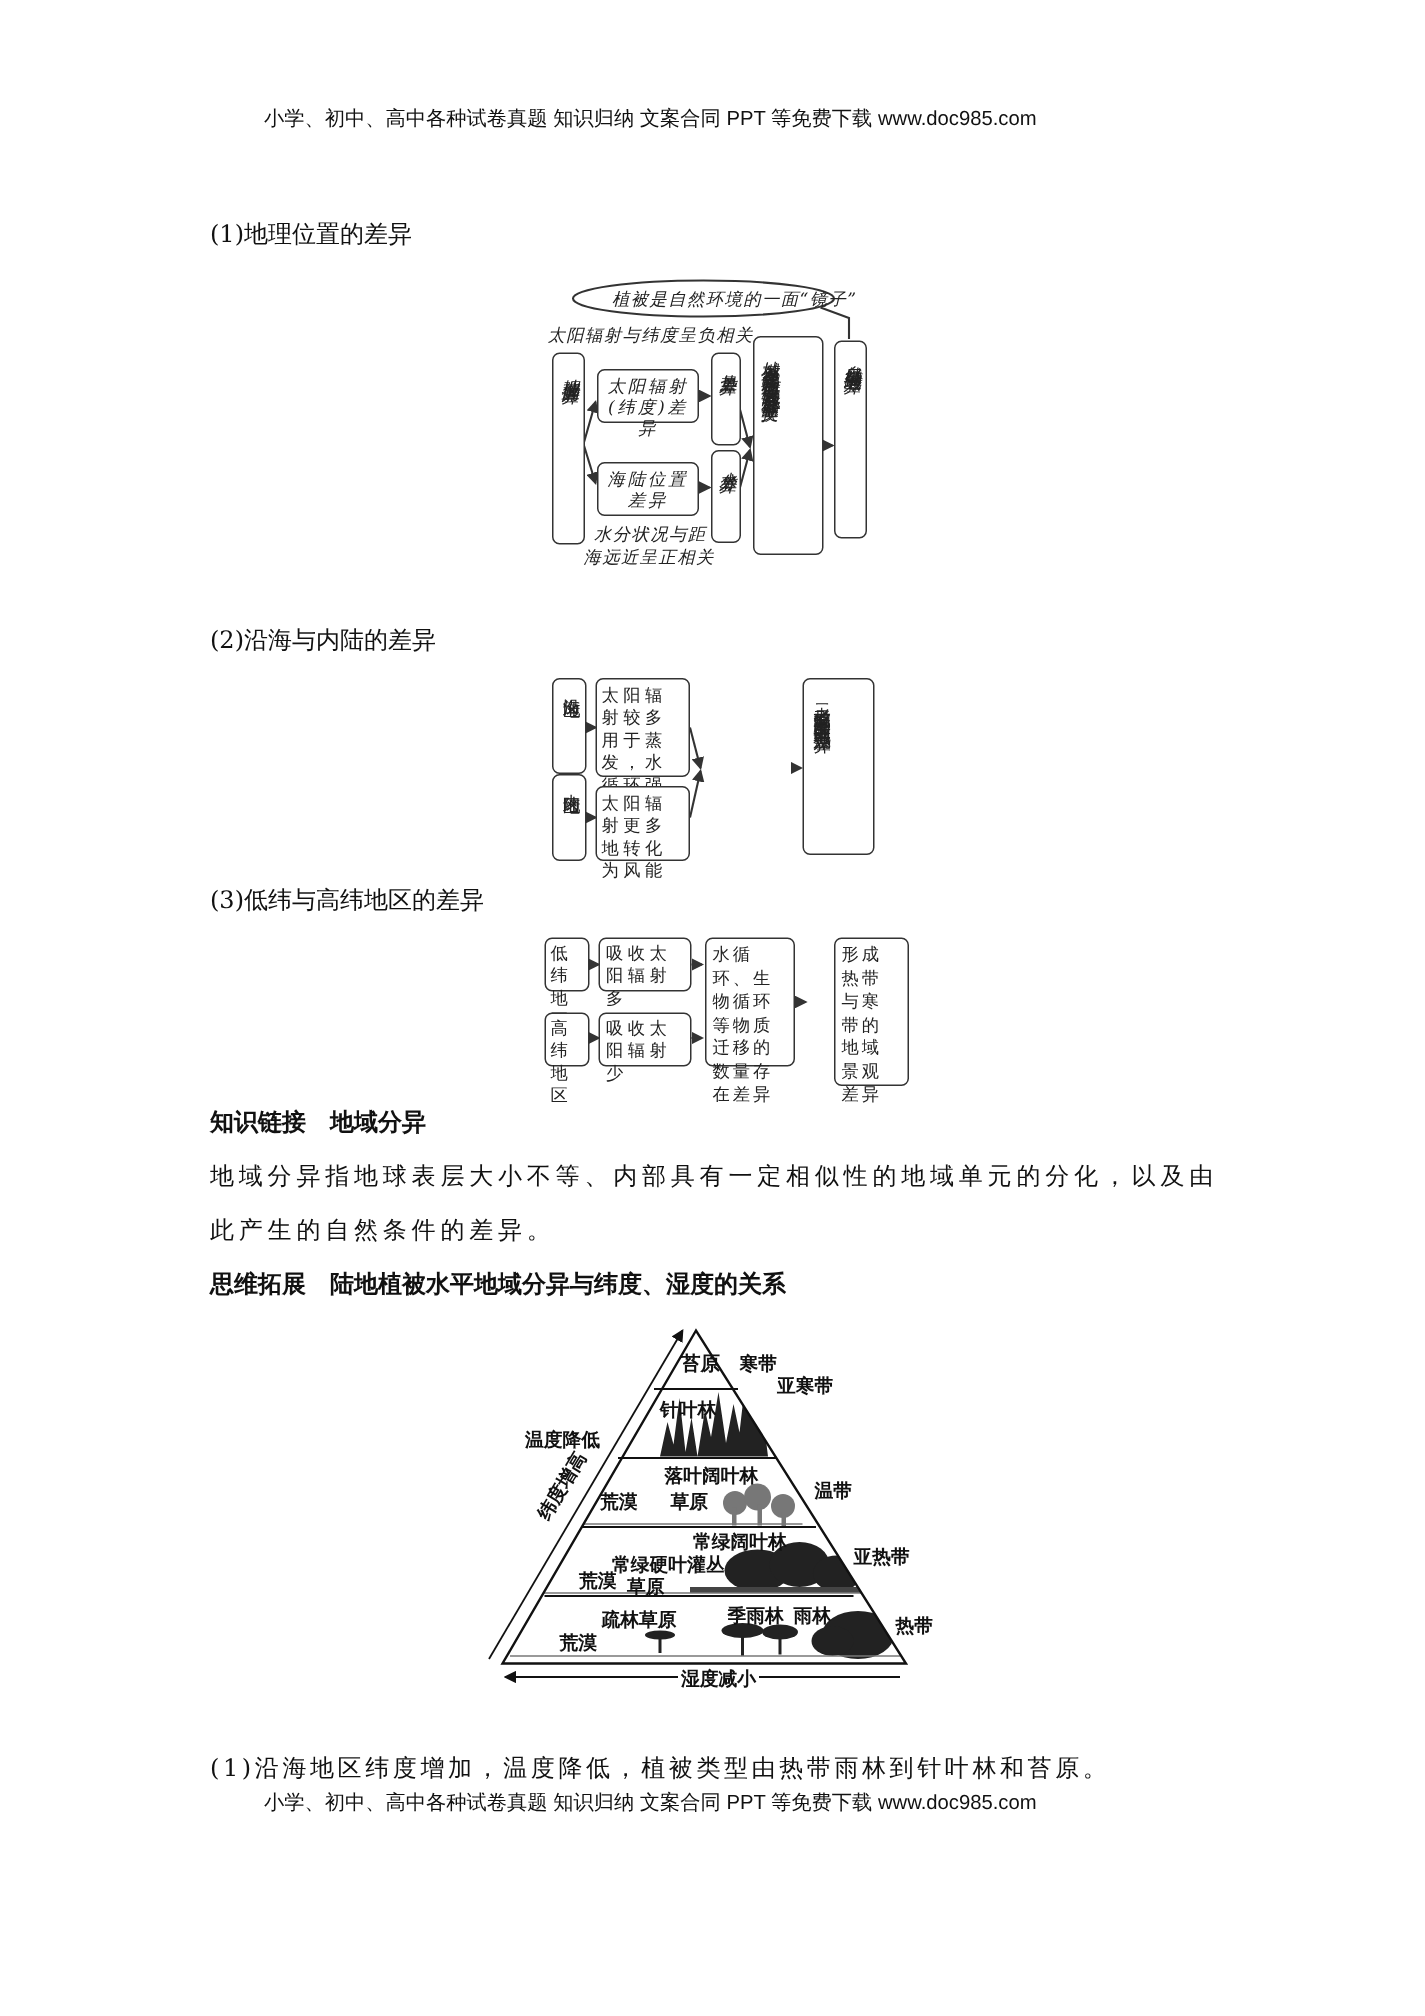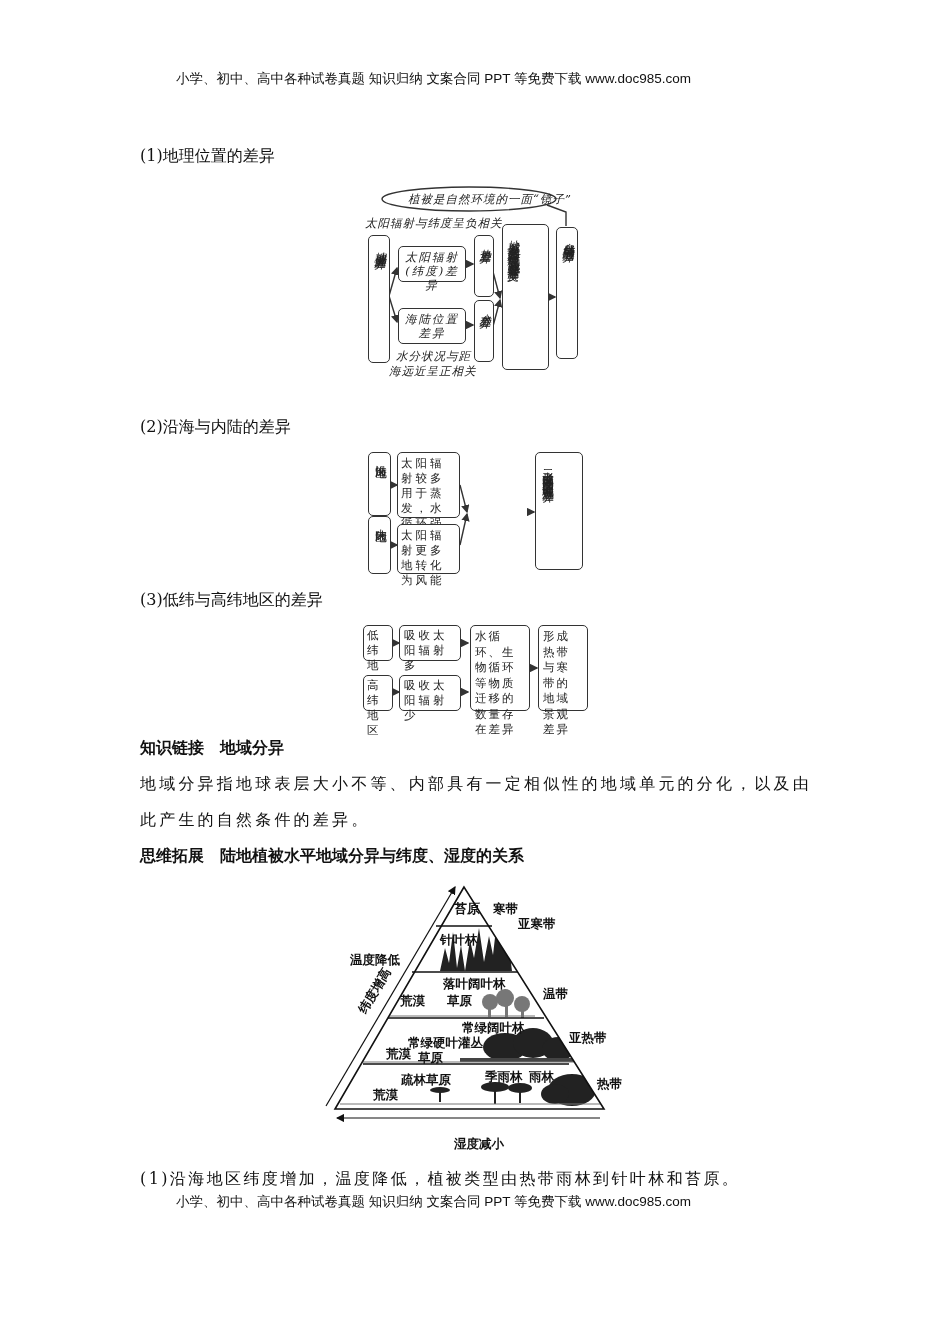--- a/index.html
+++ b/index.html
@@ -88,21 +88,21 @@
     <line x1="393" y1="692" x2="399" y2="692" stroke="#333" stroke-width="1.4" marker-end="url(#ah)"></line>
     <line x1="461" y1="643" x2="468" y2="643" stroke="#333" stroke-width="1.4" marker-end="url(#ah)"></line>
     <line x1="461" y1="692" x2="468" y2="692" stroke="#333" stroke-width="1.4" marker-end="url(#ah)"></line>
     <line x1="530" y1="668" x2="537" y2="668" stroke="#333" stroke-width="1.4" marker-end="url(#ah)"></line>
   </svg>
   <div class="box htxt" style="left:363px; top:625px; width:30px; height:36px; line-height:15px; padding:2px 3px; letter-spacing:2px;">低纬地区</div>
   <div class="box htxt" style="left:363px; top:675px; width:30px; height:36px; line-height:15px; padding:2px 3px; letter-spacing:2px;">高纬地区</div>
   <div class="box htxt" style="left:399px; top:625px; width:62px; height:36px; line-height:15px; padding:2px 4px;">吸收太阳辐射多</div>
   <div class="box htxt" style="left:399px; top:675px; width:62px; height:36px; line-height:15px; padding:2px 4px;">吸收太阳辐射少</div>
   <div class="box htxt" style="left:470px; top:625px; width:60px; height:86px; line-height:15.5px; padding:3px 4px; letter-spacing:2px;">水循环、生物循环等物质迁移的数量存在差异</div>
-  <div class="box htxt" style="left:538px; top:625px; width:50px; height:86px; line-height:15.5px; padding:3px 4px; letter-spacing:2px;">形成热带与寒带的地域景观差异</div>
+  <div class="box htxt" style="left:556px; top:625px; width:50px; height:99px; line-height:15.5px; padding:3px 4px; letter-spacing:2px;">形成热带与寒带的地域景观差异</div>
 </div>
 
 <div class="abs bold" style="left:140px; top:738px;">知识链接　地域分异</div>
 <div class="abs para" style="left:140px; top:774px;">地域分异指地球表层大小不等、内部具有一定相似性的地域单元的分化，以及由</div>
 <div class="abs para" style="left:140px; top:810px;">此产生的自然条件的差异。</div>
 
 <div class="abs bold" style="left:140px; top:846px;">思维拓展　陆地植被水平地域分异与纬度、湿度的关系</div>
 
 <div class="abs" style="left:0; top:0; width:950px; height:1344px;">
   <svg width="950" height="1140">
@@ -157,21 +157,21 @@
     <line x1="436" y1="926" x2="492" y2="926" stroke="#111" stroke-width="1.4"></line>
     <line x1="412" y1="972" x2="518" y2="972" stroke="#111" stroke-width="1.4"></line>
     <line x1="388" y1="1018" x2="544" y2="1018" stroke="#111" stroke-width="1.4"></line>
     <line x1="363" y1="1064" x2="569" y2="1064" stroke="#111" stroke-width="1.4"></line>
 
     <line x1="326" y1="1106" x2="455" y2="887" stroke="#111" stroke-width="1.2" marker-end="url(#ah2)"></line>
 
     <line x1="600" y1="1118" x2="337" y2="1118" stroke="#111" stroke-width="1.2" marker-end="url(#ah2)"></line>
   </svg>
 
-  <div class="pyr-lbl" style="left:452px; top:1136px; background:#fff; padding:0 2px;">湿度减小</div>
+  <div class="pyr-lbl" style="left:452px; top:1111px; background:#fff; padding:0 2px;">湿度减小</div>
   <div class="pyr-lbl" style="left:350px; top:952px;">温度降低</div>
   <div class="pyr-lbl" style="left:355px; top:1008px; transform:rotate(-59deg); transform-origin:left top; background:#fff;">纬度增高</div>
 
   <div class="pyr-lbl" style="left:493px; top:901px;">寒带</div>
   <div class="pyr-lbl" style="left:518px; top:916px;">亚寒带</div>
   <div class="pyr-lbl" style="left:543px; top:986px;">温带</div>
   <div class="pyr-lbl" style="left:569px; top:1030px;">亚热带</div>
   <div class="pyr-lbl" style="left:597px; top:1076px;">热带</div>
 
   <div class="pyr-lbl" style="left:454px; top:900px; font-size:13px;">苔原</div>

